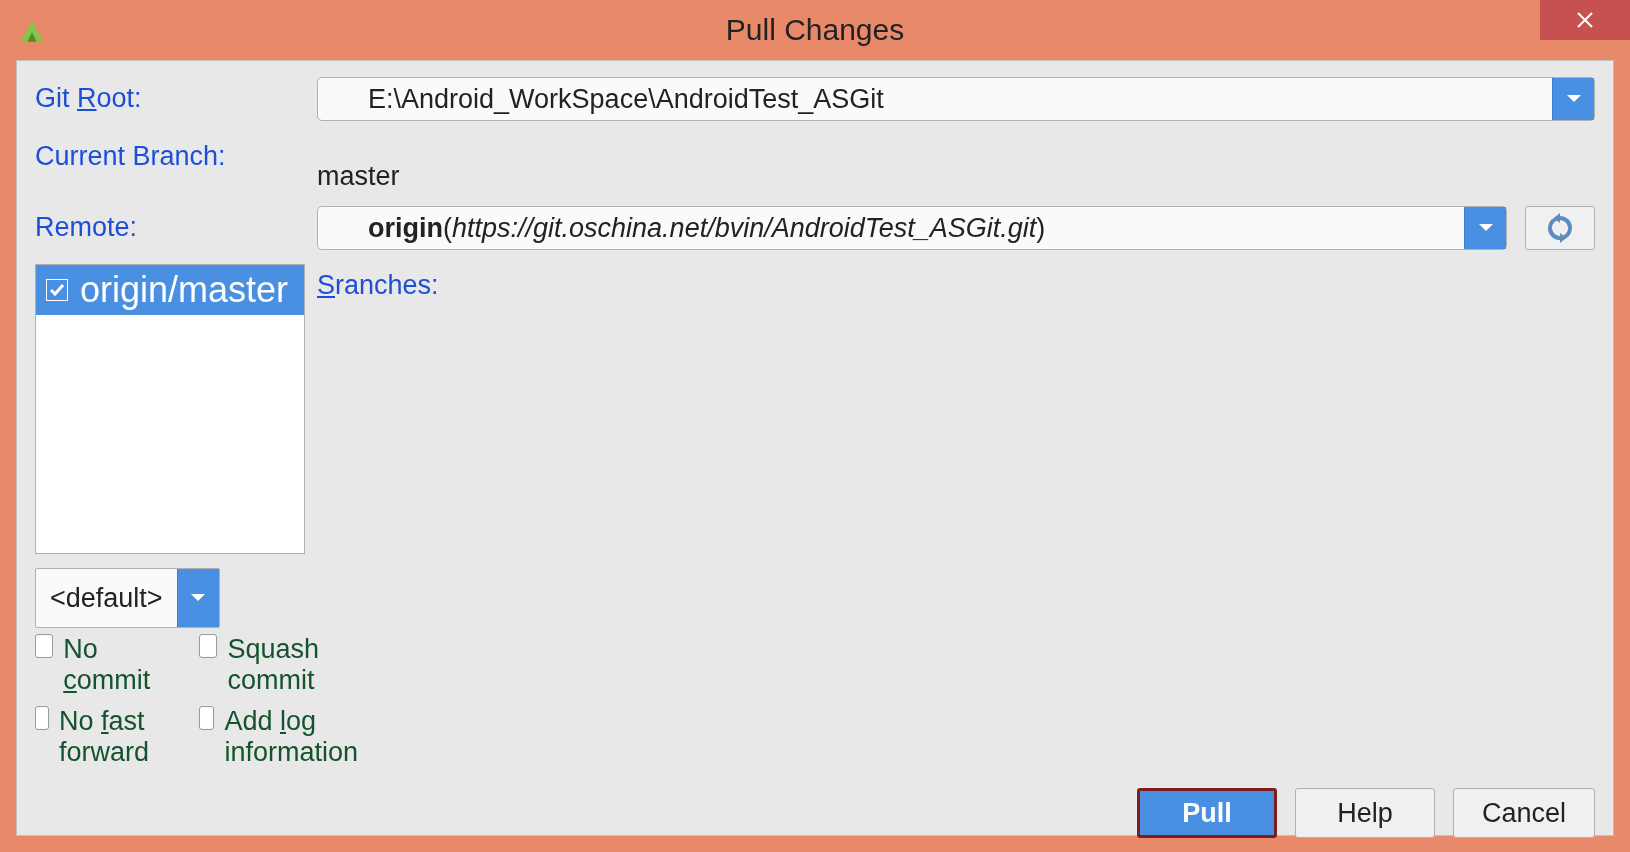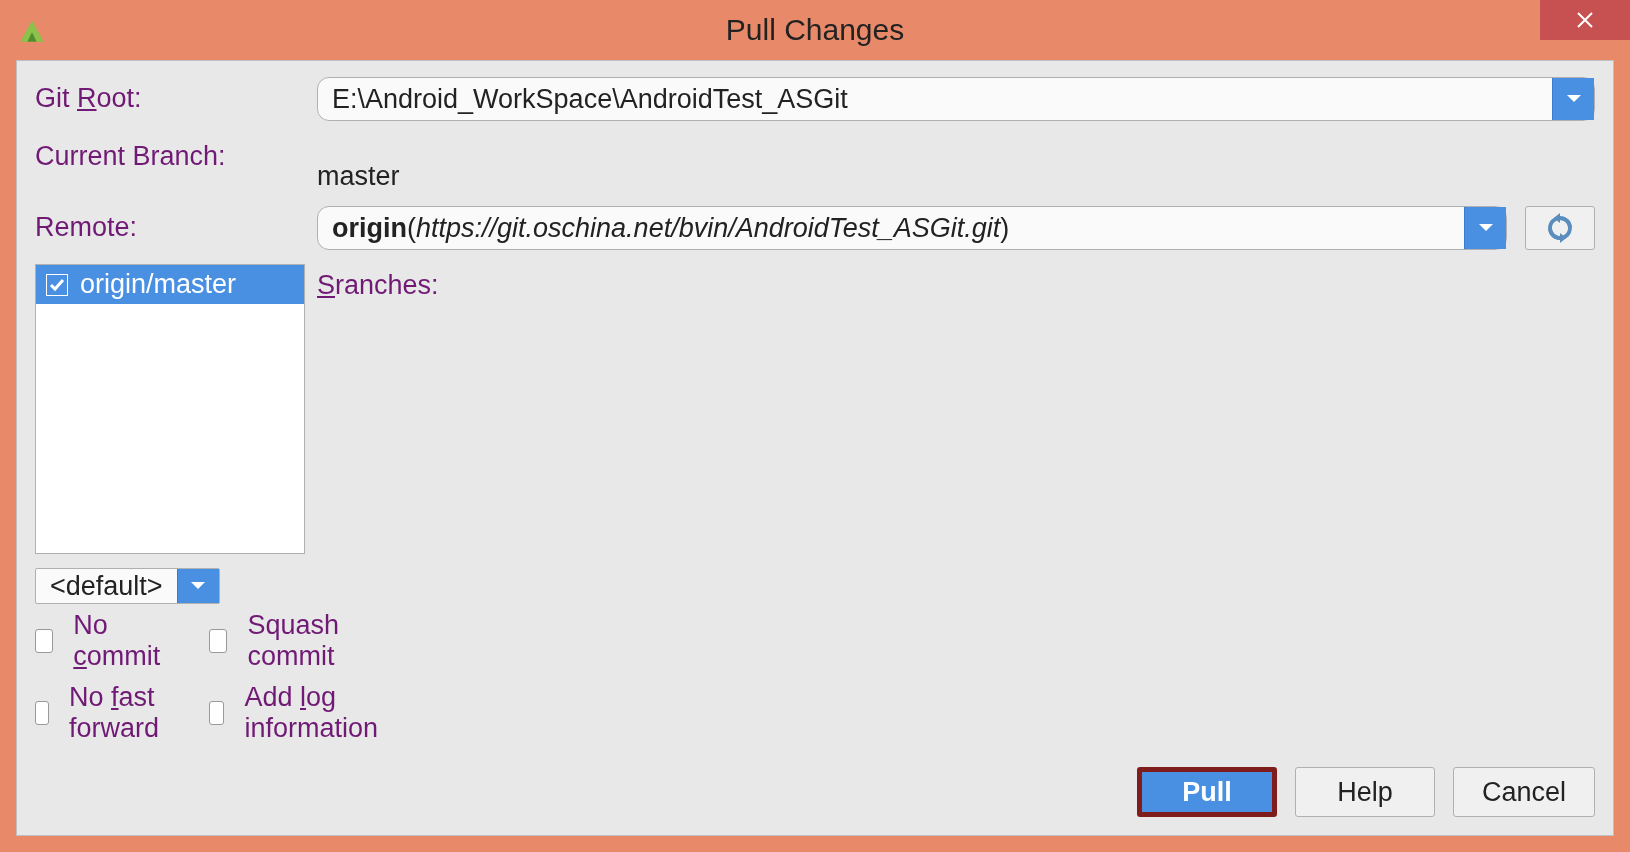--- a/index.html
+++ b/index.html
@@ -52,33 +52,34 @@
   flex-direction: column;
 }
 .form-grid {
   display: grid;
   grid-template-columns: 270px 1fr;
   column-gap: 12px;
   row-gap: 14px;
   align-items: start;
 }
 .label {
-  color: #701a75;
+  color: #1d4ed8;
   font-size: 27px;
   padding-top: 6px;
   white-space: nowrap;
 }
 .label .mnemonic { text-decoration: underline; }
 .combo {
   display: flex;
   align-items: stretch;
   background: #FAFAFA;
   border: 1px solid #B0B0B0;
-  border-radius: 12px;
+  border-radius: 5px;
   height: 44px;
+  padding-left: 36px;
 }
 .combo-text {
   flex: 1;
   padding: 4px 14px;
   font-size: 27px;
   color: #222;
   display: flex;
   align-items: center;
   overflow: hidden;
   white-space: nowrap;
@@ -124,55 +125,55 @@
   height: 290px;
   overflow: auto;
 }
 .branch-item {
   background: #4A90E2;
   color: #fff;
   display: flex;
   align-items: center;
   gap: 12px;
   padding: 4px 10px;
-  font-size: 27px;
+  font-size: 36px;
   cursor: pointer;
 }
 .branch-item .chk {
   width: 22px; height: 22px;
   background: #4A90E2;
   border: 1px solid #fff;
   display: flex;
   align-items: center;
   justify-content: center;
 }
 .branch-item .chk svg { width: 16px; height: 14px; stroke: #fff; fill: none; stroke-width: 3; }
 .strategy-combo {
   display: inline-flex;
   align-items: stretch;
   background: #FAFAFA;
   border: 1px solid #B0B0B0;
   border-radius: 2px;
-  height: 36px;
+  height: 60px;
   width: auto;
 }
 .strategy-combo .combo-text { padding: 4px 14px; }
 .check-grid {
   display: grid;
   grid-template-columns: auto auto;
   column-gap: 40px;
   row-gap: 10px;
   margin-top: 6px;
 }
 .checkbox-label {
   display: flex;
-  align-items: center;
-  gap: 20px;
-  font-size: 27px;
-  color: #701a75;
+  align-items: flex-start;
+  gap: 10px;
+  font-size: 27px;
+  color: #14532d;
   cursor: pointer;
 }
 .checkbox-label .box {
   width: 24px; height: 24px;
   background: #fff;
   border: 1px solid #999;
   border-radius: 3px;
 }
 .checkbox-label .mnemonic { text-decoration: underline; }
 .button-row {
@@ -191,21 +192,21 @@
   align-items: center;
   justify-content: center;
   cursor: pointer;
   border: 1px solid #B0B0B0;
   background: #F0F0F0;
   color: #222;
   padding: 0 28px;
 }
 .btn-primary {
   background: #4A90E2;
-  border: 5px solid #7f1d1d;
+  border: 3px solid #7f1d1d;
   color: #fff;
   font-weight: 600;
 }
 </style>
 </head>
 <body>
 
 <div class="titlebar">
   <span class="app-icon">
     <svg viewBox="0 0 24 24">

